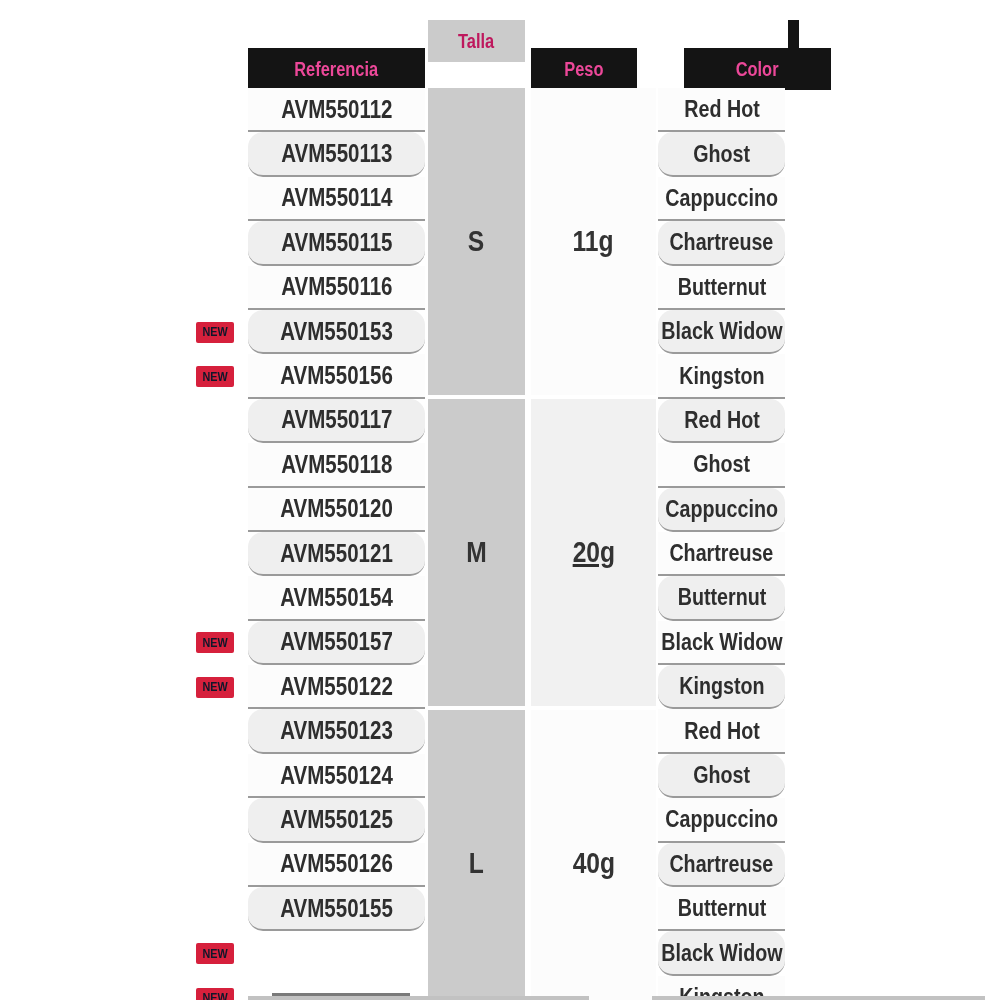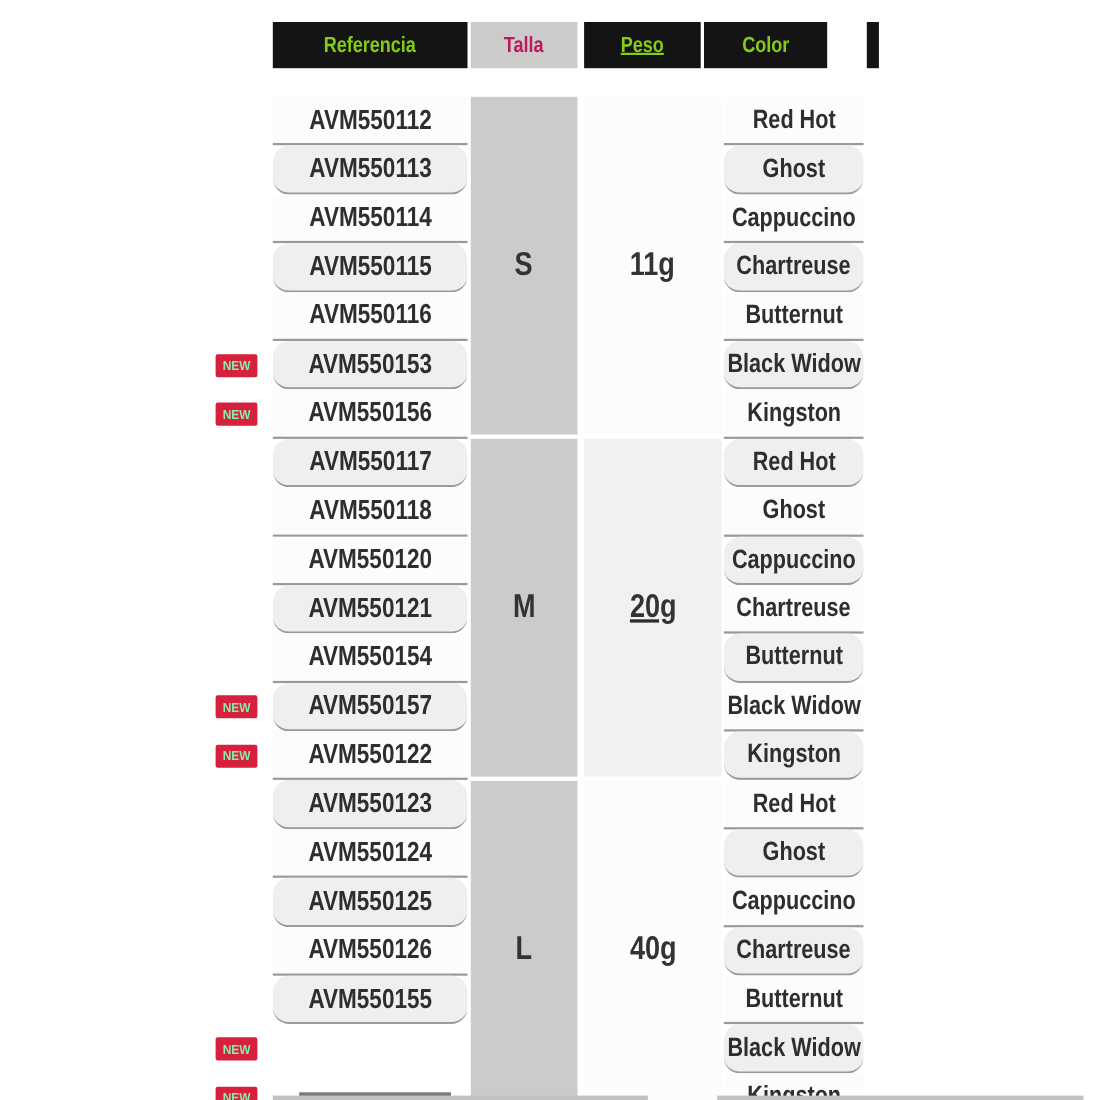--- a/index.html
+++ b/index.html
@@ -5,48 +5,48 @@
   html,body{margin:0;padding:0;background:#ffffff;}
   .sheet{
     position:relative;width:1000px;height:1000px;background:#ffffff;overflow:hidden;
     font-family:"Liberation Sans",sans-serif;color:#2e2e2e;
   }
   
   .t{display:inline-block;transform:scaleX(0.82);transform-origin:center;white-space:nowrap;}
 
   
   .hdr{position:absolute;top:20px;height:42px;display:flex;align-items:center;justify-content:center;}
-  .hdr.black{background:#141414;color:#84cc16;}
+  .hdr.black{background:#141414;color:#ec4899;margin-top:28px;}
   .hdr.gray{background:#cbcbcb;color:#be185d;}
   .hdr .t{font-size:20px;font-weight:bold;}
   .hdr-ref{left:248px;width:177px;}
   .hdr-talla{left:428px;width:97px;}
-  .hdr-peso{left:531px;width:106px;text-decoration:underline;}
-  .hdr-color{left:640px;width:112px;text-align:center;}
+  .hdr-peso{left:531px;width:106px;}
+  .hdr-color{left:684px;width:147px;text-align:center;}
   .hdr-cut{left:788px;width:11px;background:#141414;}
 
   
   .col{position:absolute;top:66px;display:flex;flex-direction:column;margin-top:22px;}
   .col-badges{left:196px;width:38px;}
   .col-ref{left:248px;width:177px;}
   .col-talla{left:428px;width:97px;}
   .col-peso{left:531px;width:125px;}
   .col-color{left:658px;width:127px;}
 
   .cell{
     height:44.4px;box-sizing:border-box;display:flex;align-items:center;justify-content:center;
     border-bottom:2px solid #9a9a9a;background:#fcfcfc;
   }
   .cell.alt{background:#efefef;border-radius:15px;}
   .cell .t{font-size:25px;font-weight:bold;color:#2e2e2e;}
   .col-color .cell .t{font-size:24px;}
 
   .slot{height:44.4px;display:flex;align-items:center;justify-content:flex-start;}
   .badge{
-    width:44px;height:21px;border-radius:2px;background:#d6203c;color:#86efac;
+    width:44px;height:21px;border-radius:2px;background:#d6203c;color:#0f172a;
     display:flex;align-items:center;justify-content:center;
   }
   .badge .t{font-size:12px;font-weight:bold;transform:scaleX(0.9);}
 
   .merged{
     box-sizing:border-box;display:flex;align-items:center;justify-content:center;
     height:306.8px;margin-bottom:4px;
   }
   .merged .t{font-size:30px;font-weight:bold;color:#333333;}
   .talla-block{background:#cbcbcb;}

